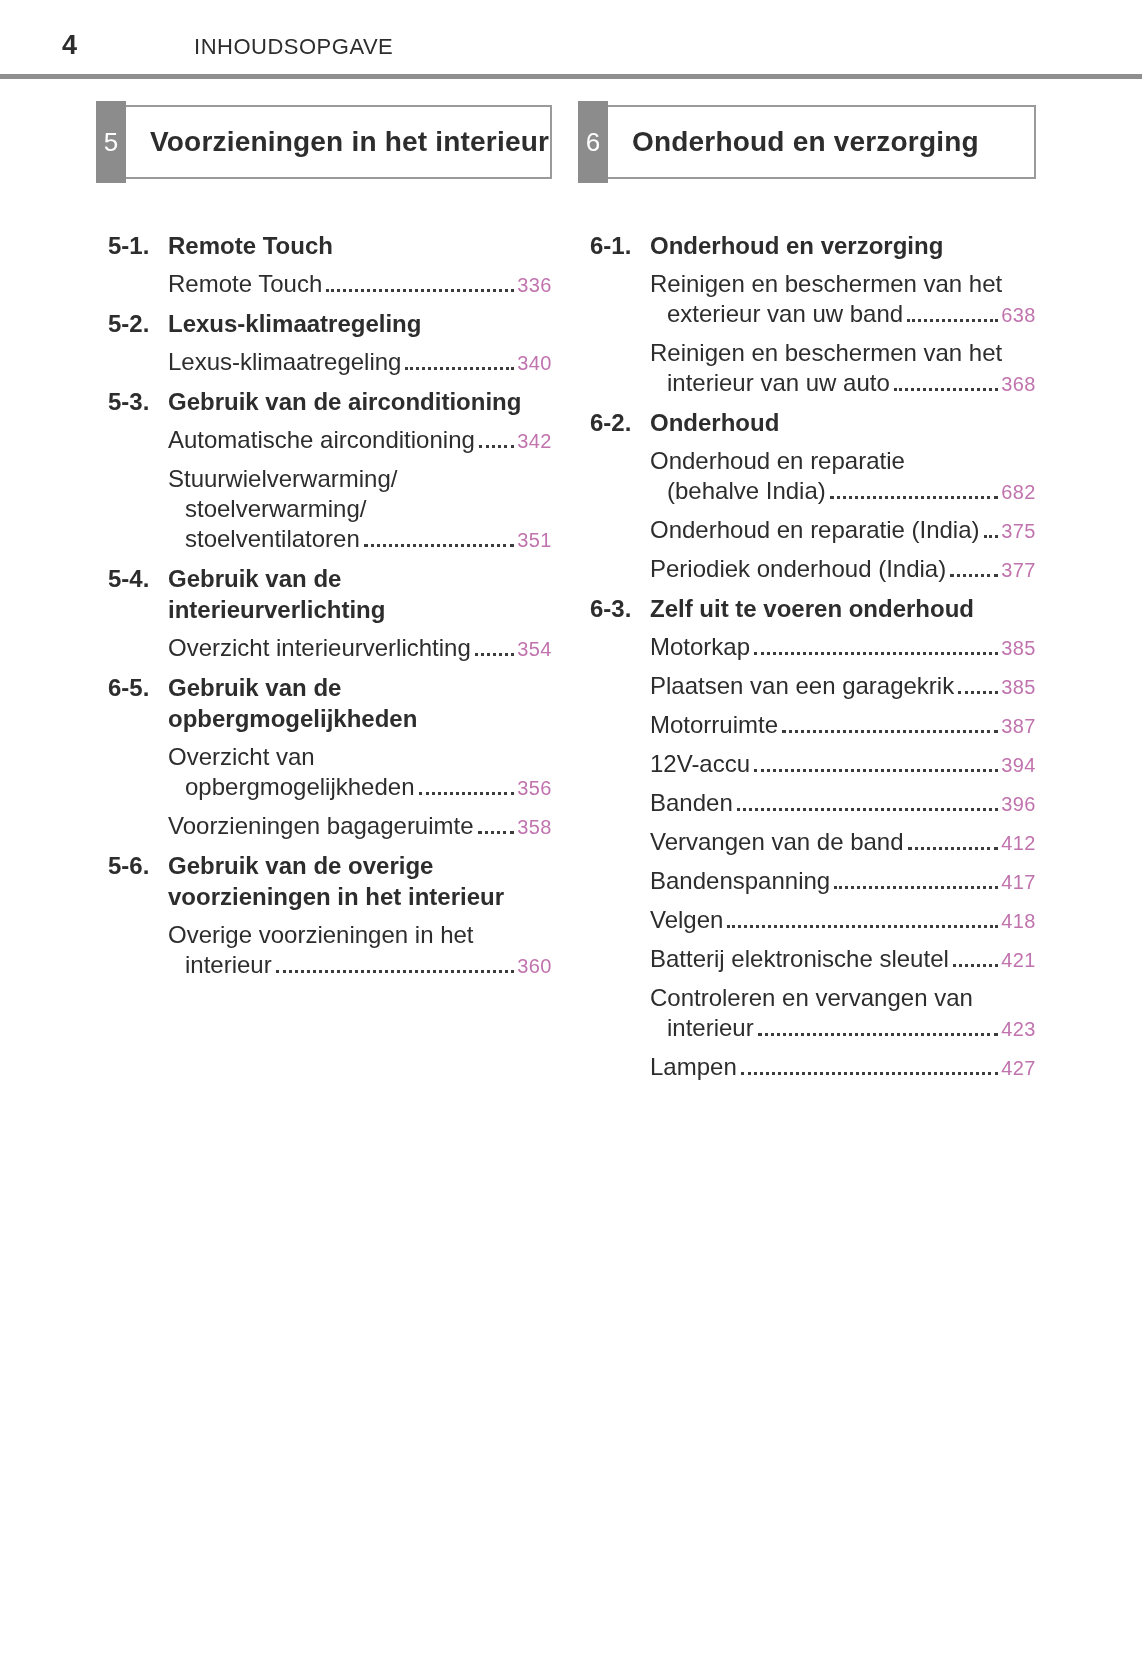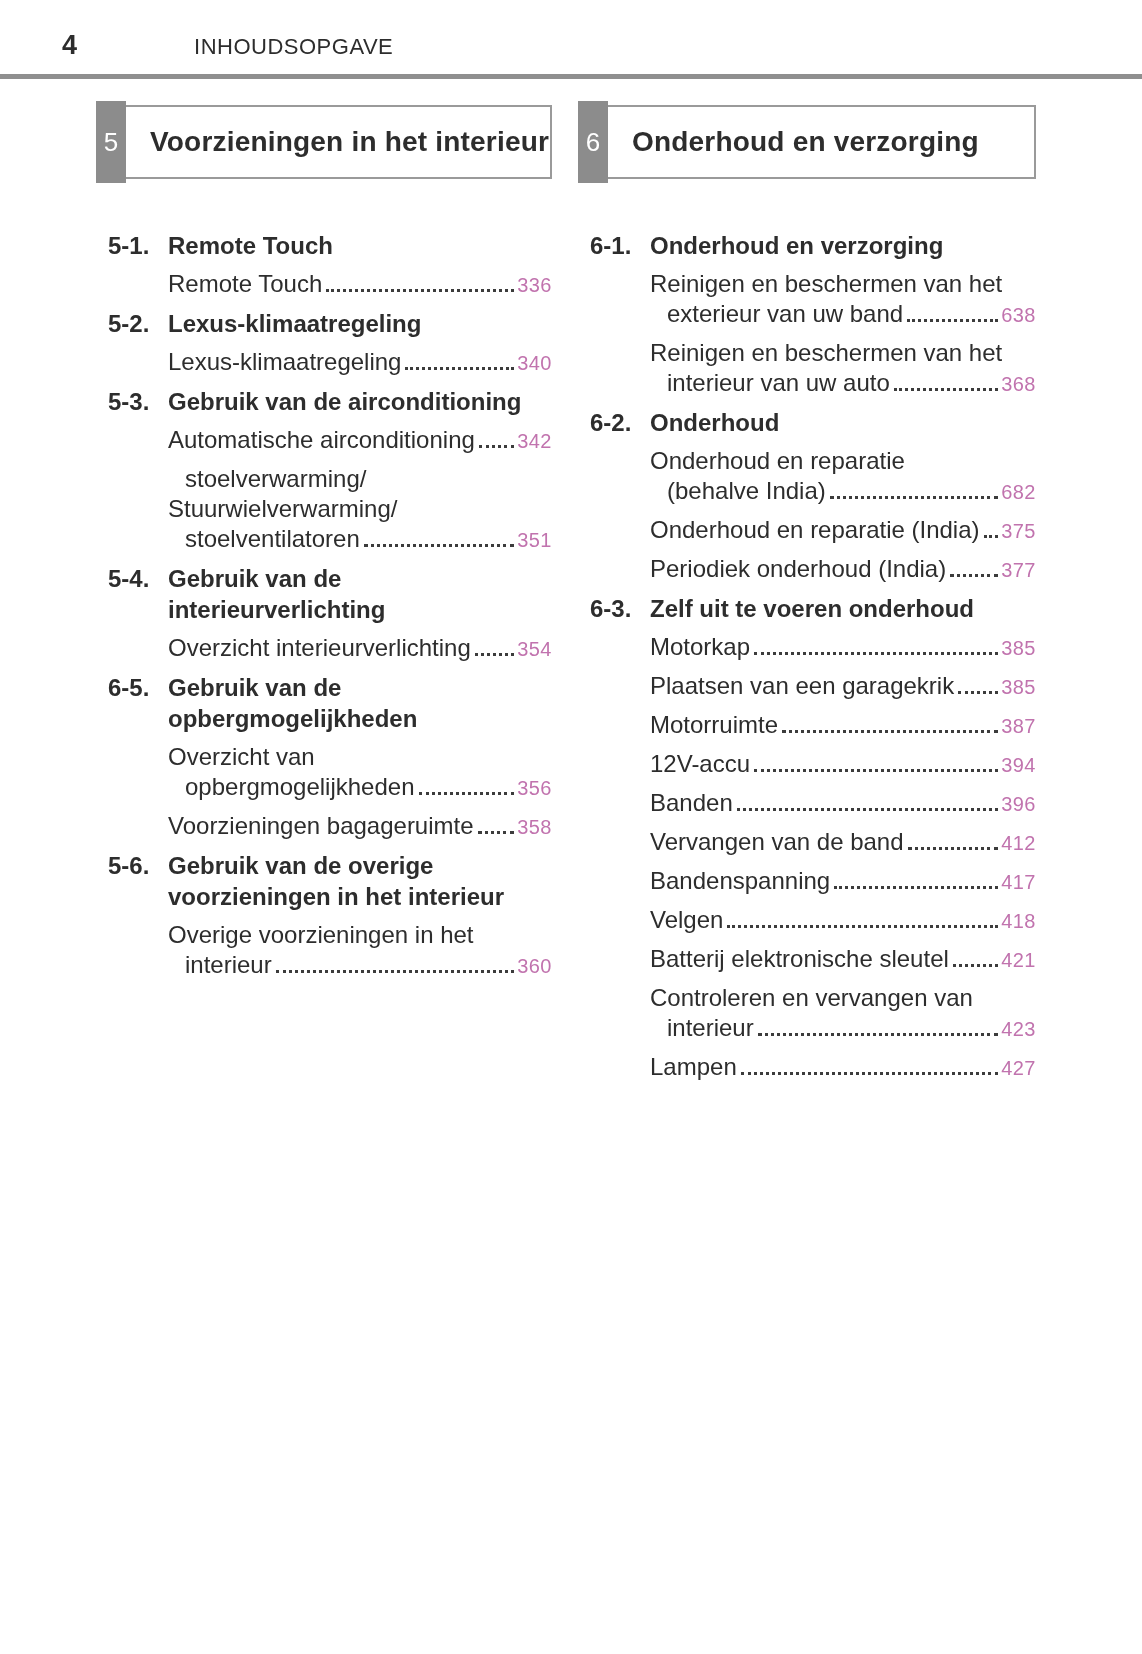--- a/index.html
+++ b/index.html
@@ -116,22 +116,22 @@
               </div>
       <div class="entries">
                 <div class="entry">
                   <div class="eline last">
                     <span class="etext">Automatische airconditioning</span>
                     <span class="leader"></span>
                     <span class="epage">342</span>
                   </div>
                 </div>
                 <div class="entry">
+                  <div class="eline">Stuurwielverwarming/</div>
                   <div class="eline cont">stoelverwarming/</div>
-                  <div class="eline">Stuurwielverwarming/</div>
                   <div class="eline cont last">
                     <span class="etext">stoelventilatoren</span>
                     <span class="leader"></span>
                     <span class="epage">351</span>
                   </div>
                 </div>
               </div>
     </div>
   </div>
 

